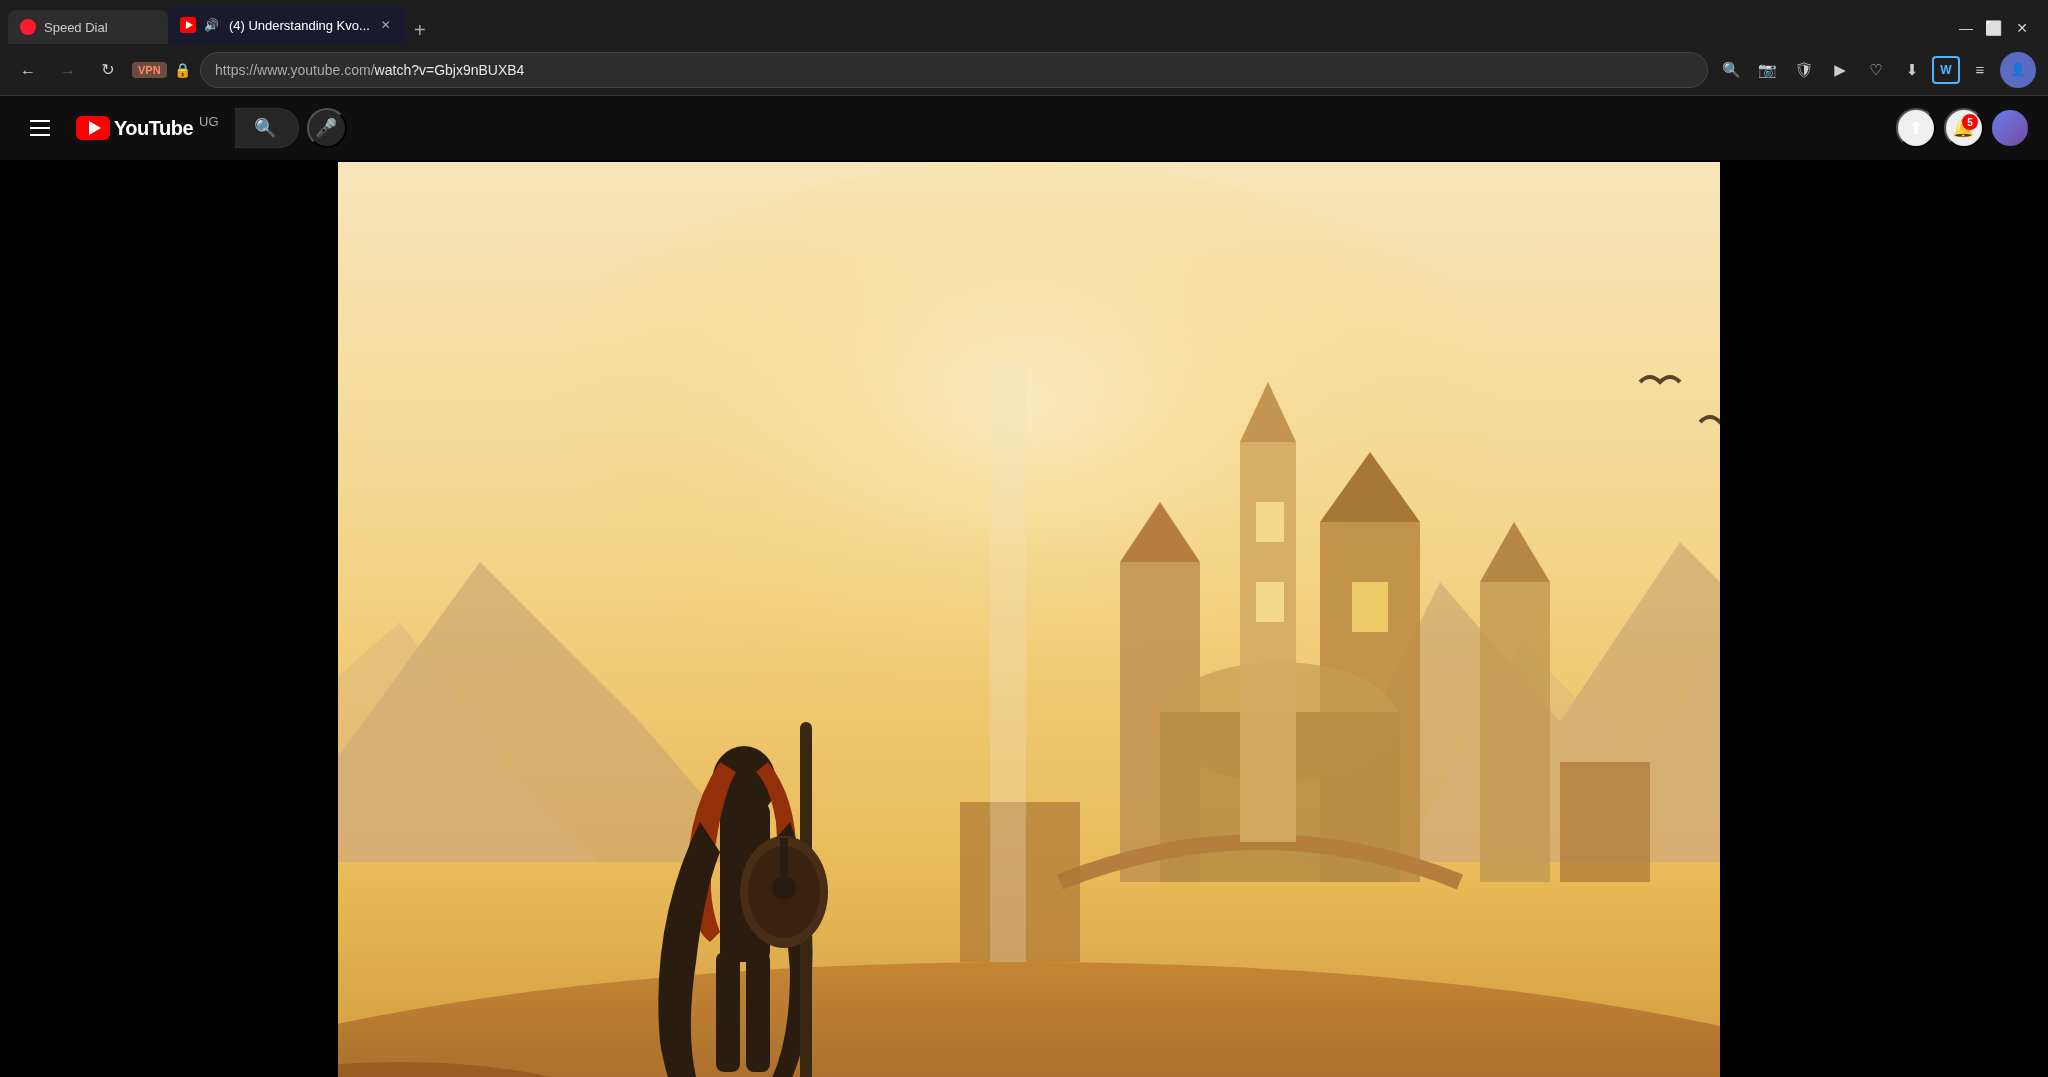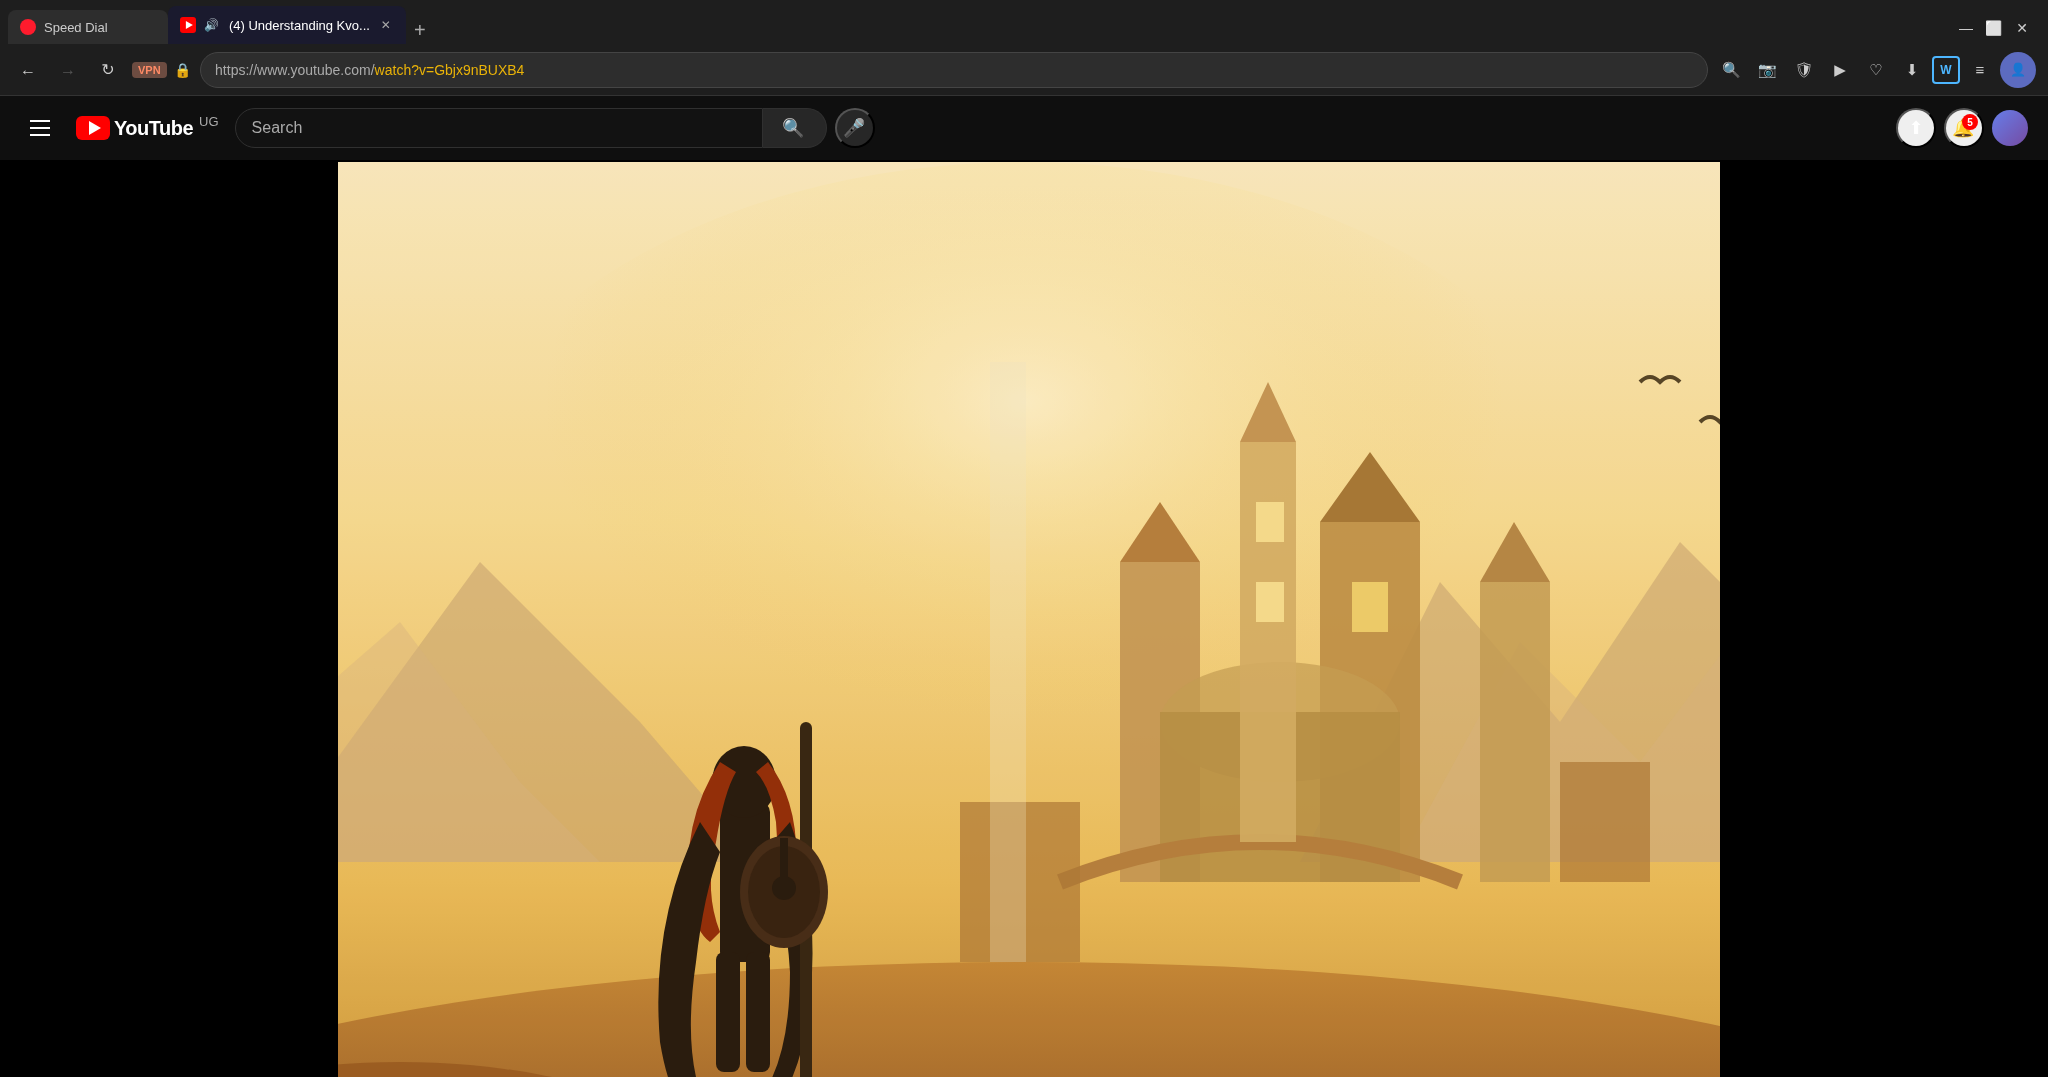--- a/index.html
+++ b/index.html
@@ -428,21 +428,21 @@
   <div class="nav-bar">
     <button class="nav-btn">←</button>
     <button class="nav-btn disabled">→</button>
     <button class="nav-btn">↻</button>
 
     <span class="vpn-badge">VPN</span>
     <span class="lock-icon">🔒</span>
 
     <div class="address-bar">
       <span class="address-text">
-        <span style="color:#aaa;">https://www.youtube.com/</span><span style="color:#eab308;">watch?v=Gbjx9nBUXB4</span>
+        <span style="color:#aaa;">https://www.youtube.com/</span><span style="color:#e5e5e5;">watch?v=Gbjx9nBUXB4</span>
       </span>
     </div>
 
     <div class="nav-actions">
       <button class="nav-action-btn">🔍</button>
       <button class="nav-action-btn">📷</button>
       <button class="nav-action-btn">🛡</button>
       <button class="nav-action-btn">▶</button>
       <button class="nav-action-btn">♡</button>
       <button class="nav-action-btn">⬇</button>
@@ -463,23 +463,20 @@
         <div class="hamburger-line"></div>
       </div>
 
       <div class="yt-logo">
         <div class="yt-logo-icon"></div>
         <span class="yt-logo-text">YouTube</span>
         <span class="yt-logo-country">UG</span>
       </div>
 
       <div class="yt-search-container">
-        <div class="yt-search-bar">
-          <span style="color:#aaa;">Search</span>
-        </div>
         <button class="yt-search-btn">
           <span>🔍</span>
         </button>
         <button class="yt-mic-btn">
           <span>🎤</span>
         </button>
       </div>
 
       <div class="yt-header-actions">
         <button class="yt-header-btn">

